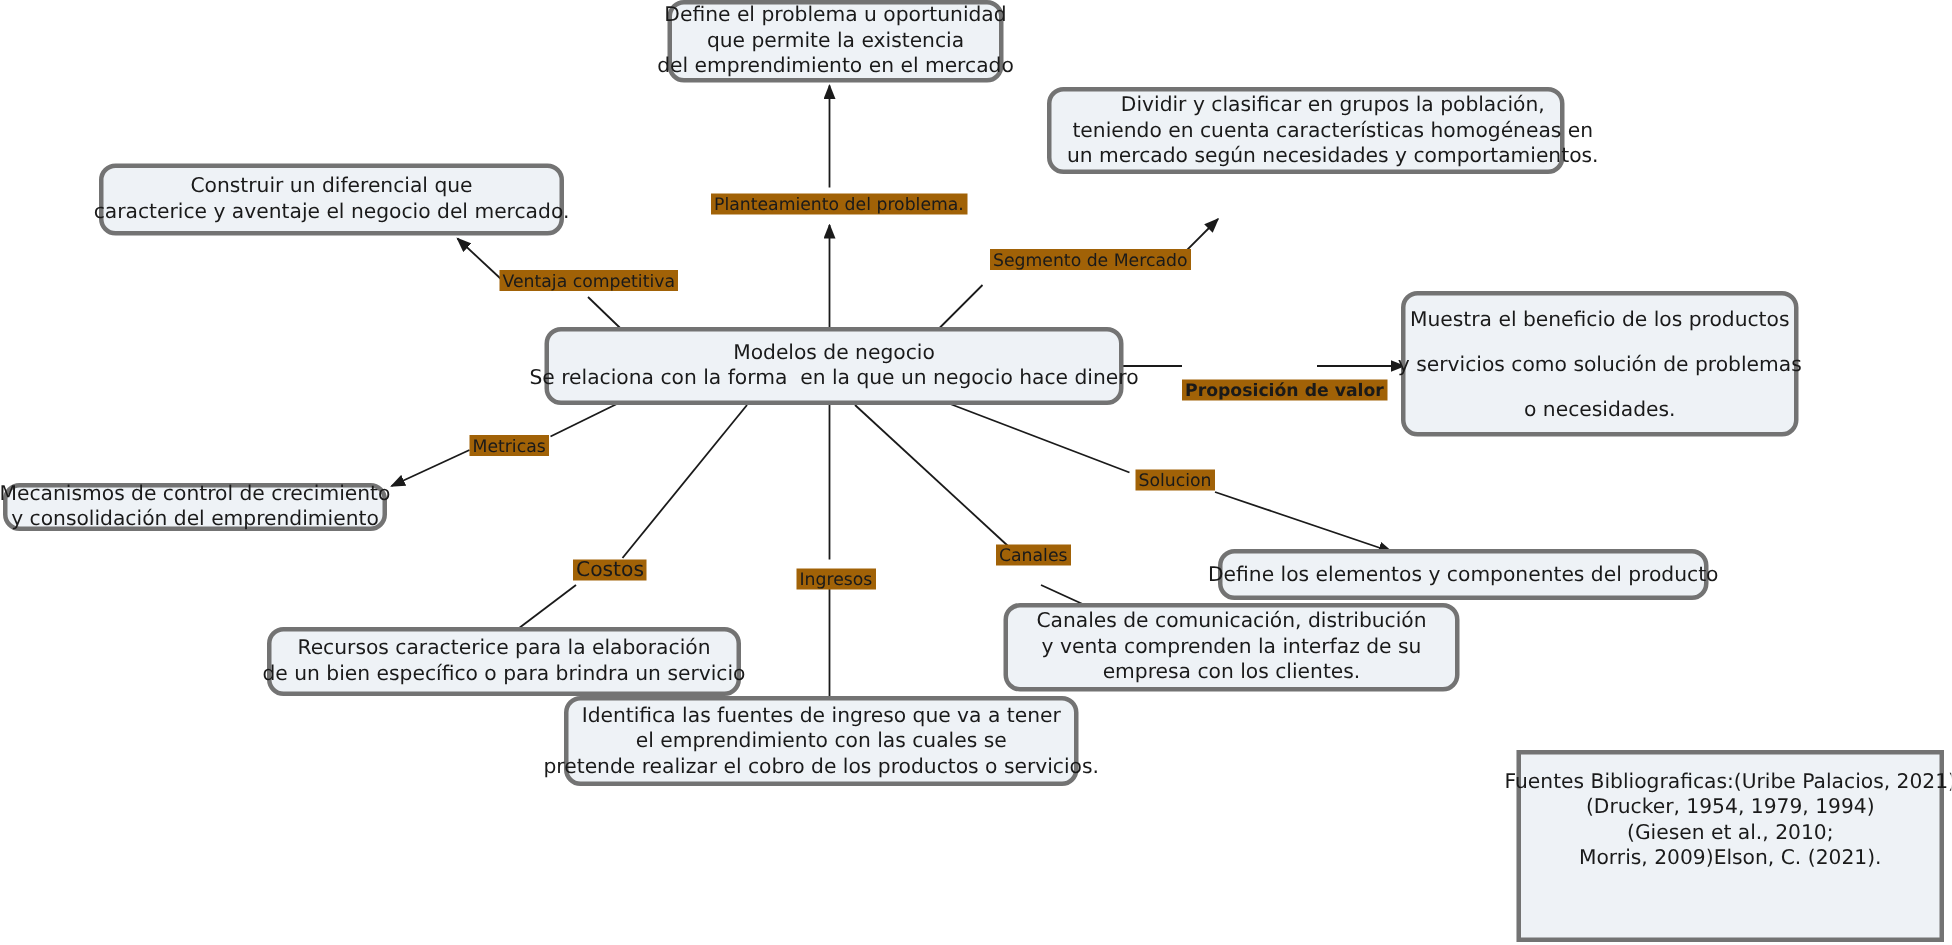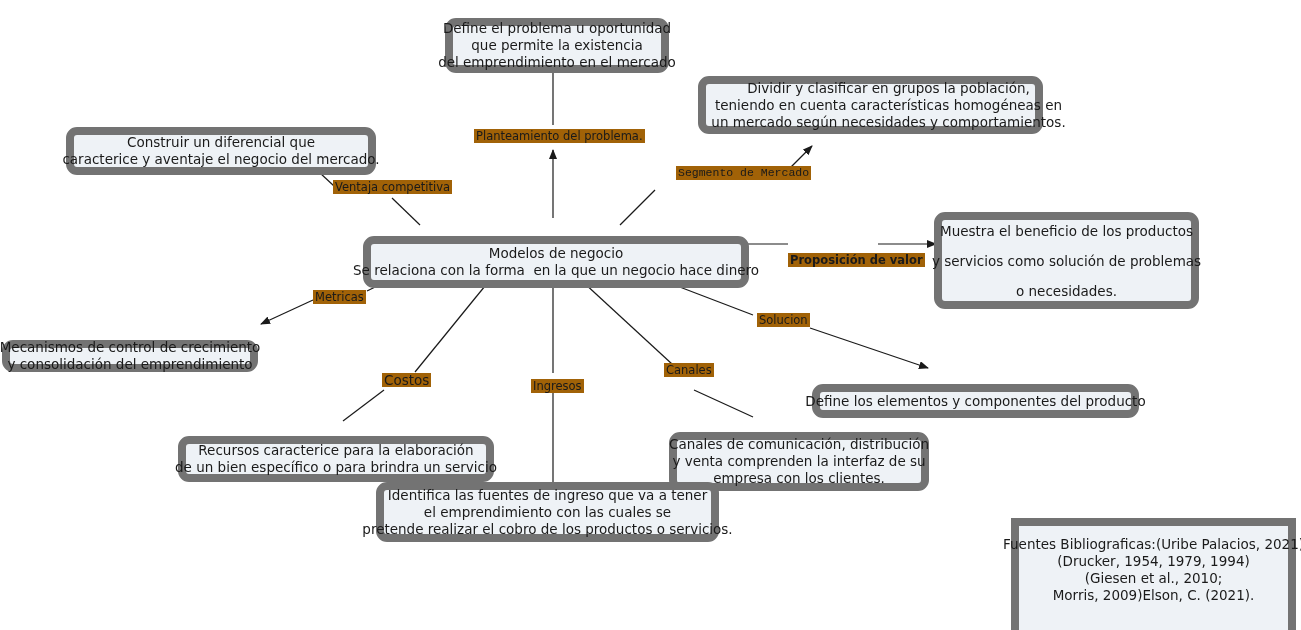--- a/index.html
+++ b/index.html
@@ -20,33 +20,32 @@
     left: 0;
     top: 0;
     width: 1301px;
     height: 630px;
     pointer-events: none;
   }
   .node {
     position: absolute;
     box-sizing: border-box;
     background: #eef2f6;
-    border: 8px solid #737373;
+    border: 3px solid #737373;
     border-radius: 11px;
     color: #1a1a1a;
     text-align: center;
     display: flex;
     flex-direction: column;
     align-items: center;
     justify-content: center;
     font-family: "DejaVu Sans", sans-serif;
     font-size: 13.5px;
     line-height: 17px;
     white-space: pre;
-    margin-top: 18px;
   }
   .node.square {
     border-radius: 0;
     justify-content: flex-start;
     padding-top: 10px;
   }
   .node.airy {
     line-height: 30px;
   }
   .edge-label {
@@ -135,21 +134,21 @@
 
   <div class="node" style="left:2px; top:322px; width:256px; height:32px;">
     <span>Mecanismos de control de crecimiento
 y consolidación del emprendimiento</span>
   </div>
 
   <div class="node" style="left:812px; top:366px; width:327px; height:34px;">
     <span>Define los elementos y componentes del producto</span>
   </div>
 
-  <div class="node" style="left:669px; top:414px; width:260px; height:59px;">
+  <div class="node" style="left:669px; top:402px; width:304px; height:59px;">
     <span>Canales de comunicación, distribución
 y venta comprenden la interfaz de su
 empresa con los clientes.</span>
   </div>
 
   <div class="node" style="left:178px; top:418px; width:316px; height:46px;">
     <span>Recursos caracterice para la elaboración
 de un bien específico o para brindra un servicio</span>
   </div>
 
@@ -167,21 +166,21 @@
   </div>
 
   <div class="edge-label" style="left:474px; top:129px;">
     <span>Planteamiento del problema.</span>
   </div>
 
   <div class="edge-label" style="left:333px; top:180px;">
     <span>Ventaja competitiva</span>
   </div>
 
-  <div class="edge-label" style="left:676px; top:166px;font-family:Liberation Mono, monospace;">
+  <div class="edge-label" style="left:660px; top:166px;">
     <span>Segmento de Mercado</span>
   </div>
 
   <div class="edge-label" style="left:788px; top:253px;font-weight:bold;">
     <span>Proposición de valor</span>
   </div>
 
   <div class="edge-label" style="left:313px; top:290px;">
     <span>Metricas</span>
   </div>

